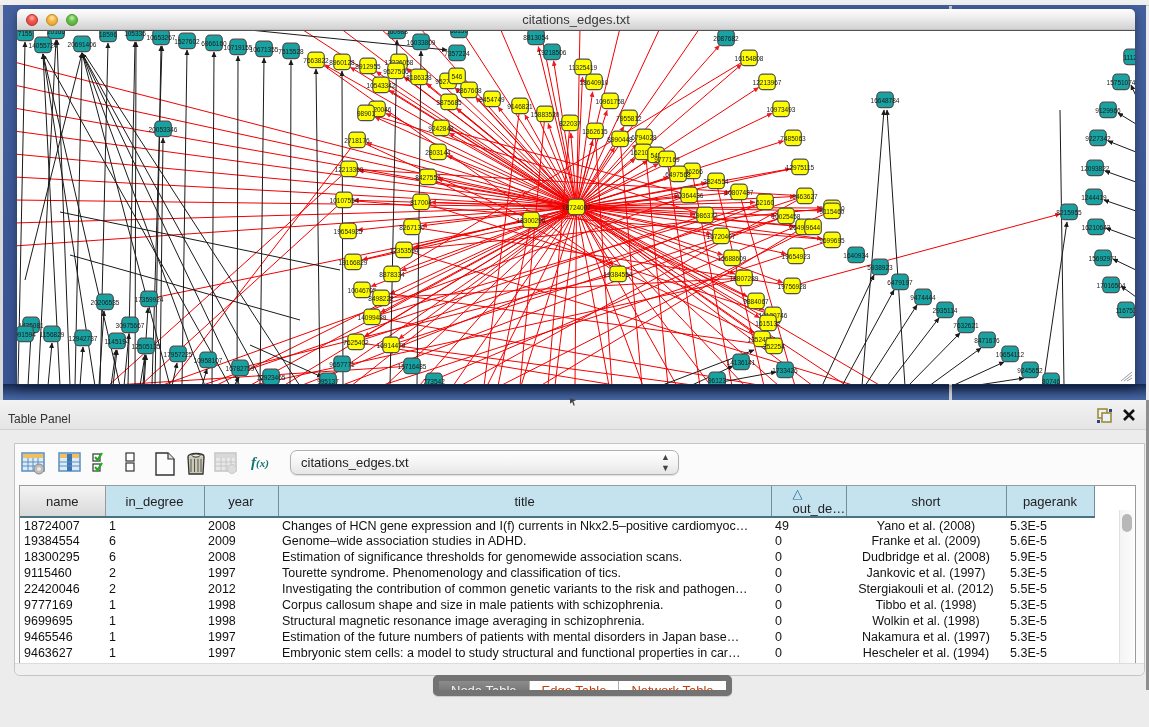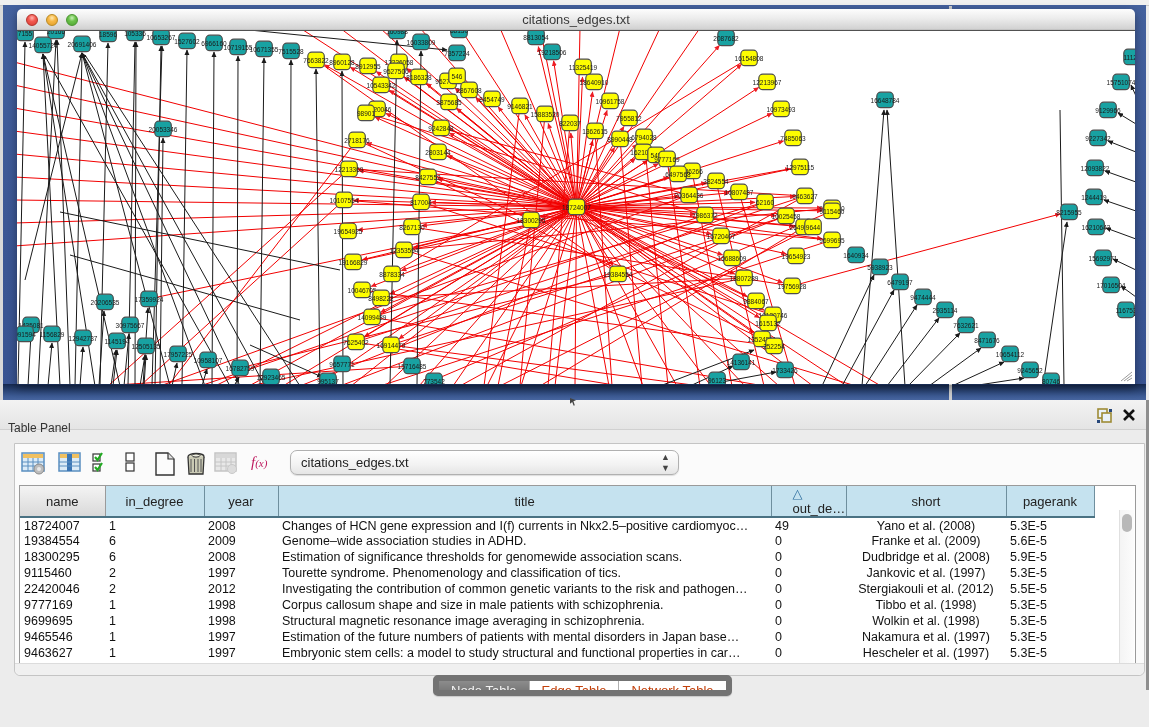--- a/index.html
+++ b/index.html
@@ -27,21 +27,21 @@
 #tl-y { left:29px; background:radial-gradient(circle at 50% 30%, #ffe9b0 0%, #f7b846 40%, #e09c27 100%); border:1px solid #ba8a22; }
 #tl-g { left:49px; background:radial-gradient(circle at 50% 30%, #c8f0b7 0%, #6cc24a 40%, #4da332 100%); border:1px solid #4a9631; }
 #canvas { position:absolute; left:0; top:22px; width:1118px; height:353px; background:#ffffff; overflow:hidden; }
 #canvas > svg:first-child { left:-17px !important; top:-31px !important; }
 #grip { position:absolute; right:2px; bottom:2px; }
 #grip { position:absolute; right:2px; bottom:2px; width:14px; height:12px; }
 
 
 #panel { position:absolute; left:0; top:400px; width:1149px; height:327px; background:#ececec; }
 #phead { position:absolute; left:0; top:0; width:1146px; height:30px; background:linear-gradient(180deg,#f3f3f3,#e4e4e4); border-bottom:1px solid #d0d0d0;}
-#phead .t { position:absolute; left:8px; top:21px; font-size:12px; color:#333; }
+#phead .t { position:absolute; left:8px; top:12px; font-size:12px; color:#333; }
 #pborder-r { position:absolute; right:0; top:0; width:3px; height:290px; background:#8e8e8e; }
 
 #toolcard { position:absolute; left:14px; top:43px; width:1131px; height:233px;
    background:#fbfbfb; border:1px solid #c4c4c4; border-radius:0 0 6px 6px; }
 #toolbar { position:absolute; left:0; top:0; width:100%; height:40px; }
 .ticon { position:absolute; top:8px; }
 #combo { position:absolute; left:275px; top:6px; width:389px; height:25px; border:1px solid #b0b0b0;
    border-radius:7px; background:linear-gradient(180deg,#ffffff 0%,#f2f2f2 60%,#e5e5e5 100%);
    font-size:13px; color:#222; line-height:23px; padding-left:10px;
    box-shadow:0 1px 1px rgba(0,0,0,0.12); }
@@ -673,21 +673,21 @@
           <path d="M3,5 L4,22 L18,22 L19,5" fill="#c9c9b4" stroke="#333" stroke-width="1.3"></path>
           <path d="M6,7 v13 M9.5,7 v13 M13,7 v13 M16,7 v13" stroke="#555" stroke-width="1"></path>
           <ellipse cx="11" cy="3.5" rx="4" ry="1.6" fill="#efefe0" stroke="#333"></ellipse>
         </svg>
         <svg class="ticon" style="left:199px;opacity:0.55" width="24" height="23">
           <rect x="1" y="1" width="21" height="18" fill="#d9d9d9" stroke="#9a9a9a" stroke-width="1.5"></rect>
           <rect x="2" y="2" width="19" height="4" fill="#bdbdbd"></rect>
           <path d="M1,10 h21 M1,14 h21 M7,6 v13 M12,6 v13 M17,6 v13" stroke="#9a9a9a" stroke-width="1"></path>
           <circle cx="18" cy="17" r="4.5" fill="#c4c4c4" stroke="#a0a0a0"></circle>
         </svg>
-        <div class="ticon" style="left:236px;top:10px;font-size:15px;font-style:italic;font-weight:normal;color:#be185d;font-family:'Liberation Serif',serif">f<span style="font-size:11px">(x)</span></div>
+        <div class="ticon" style="left:236px;top:10px;font-size:15px;font-style:italic;font-weight:bold;color:#0f766e;font-family:'Liberation Serif',serif">f<span style="font-size:11px">(x)</span></div>
         <div id="combo">citations_edges.txt<div class="arrows">▲<br>▼</div></div>
       </div>
 
       <div id="tblwrap">
         <table>
           <colgroup>
               <col class="w-name">
               <col class="w-deg">
               <col class="w-year">
               <col class="w-title">
@@ -776,21 +776,21 @@
                 <td class="c-out">0</td>
                 <td class="c-short">Nakamura et al. (1997)</td>
                 <td class="c-pr">5.3E-5</td>
               </tr>
 <tr>
 <td class="c-name">9463627</td>
                 <td class="c-deg">1</td>
                 <td class="c-year">1997</td>
 <td class="c-title">Embryonic stem cells: a model to study structural and functional properties in car…</td>
                 <td class="c-out">0</td>
-                <td class="c-short">Hescheler et al. (1997)</td>
+                <td class="c-short">Hescheler et al. (1994)</td>
                 <td class="c-pr">5.3E-5</td>
               </tr>
         </tbody>
           </table>
         <div id="vscroll">
             <div id="vthumb"></div>
           </div>
       </div>
       <div id="hscrollrow"></div>
     </div>

